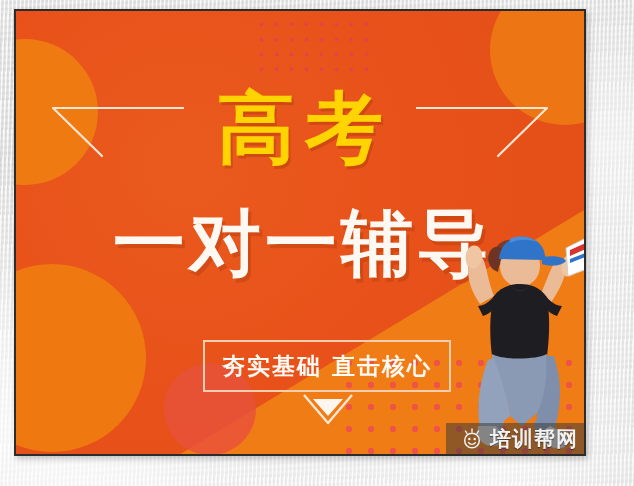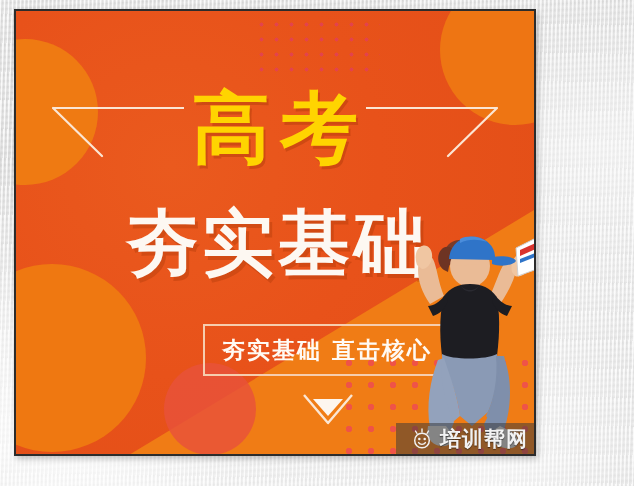--- a/index.html
+++ b/index.html
@@ -25,21 +25,21 @@
     background:
       radial-gradient(ellipse at 12% 88%, rgba(255,255,255,.85) 0%, rgba(255,255,255,0) 45%),
       radial-gradient(ellipse at 78% 95%, rgba(255,255,255,.7) 0%, rgba(255,255,255,0) 40%),
       radial-gradient(ellipse at 95% 30%, rgba(250,250,250,.6) 0%, rgba(255,255,255,0) 42%);
   }
 
   
   #banner{
     position:absolute;
     left:14px;top:9px;
-    width:522px;height:447px;
+    width:572px;height:447px;
     border:2px solid #2c2c2c;
     box-sizing:border-box;
     overflow:hidden;
     background:#e8521a;
     box-shadow:2px 3px 6px rgba(0,0,0,.22);
   }
   #banner-inner{
     position:absolute;inset:0;
     overflow:hidden;
     background:
@@ -132,21 +132,21 @@
     color:#fdf8f2;
     letter-spacing:4px;
     text-shadow:3px 4px 0 rgba(150,45,0,.28);
     padding-left:6px;
     font-family:"DejaVu Sans","Liberation Sans",sans-serif;
   }
 
   
   #tagline-box{
     position:absolute;
-    left:187px;top:313px;
+    left:187px;top:329px;
     width:248px;height:52px;
     border:2px solid #f6cdae;
     box-sizing:border-box;
     display:flex;align-items:center;justify-content:center;
   }
   #tagline{
     font-size:23px;
     font-weight:bold;
     color:#fffaf4;
     letter-spacing:2px;
@@ -210,21 +210,21 @@
     </svg>
     <svg class="bracket" id="bracket-right" viewBox="0 0 132 52">
       <path d="M0 2 L131 2 M131 2 L82 50" stroke="#fbe6d4" stroke-width="2.2" fill="none" stroke-linecap="round"></path>
     </svg>
 
     <div id="headline-wrap">
       <span id="headline">高考</span>
     </div>
 
     <div id="subhead-wrap">
-      <span id="subhead">夯实基础</span>
+      <span id="subhead">一对一辅导</span>
     </div>
 
     <div id="tagline-box">
       <span id="tagline">夯实基础  直击核心</span>
     </div>
 
     <svg id="chevron" viewBox="0 0 52 34">
       <path d="M2 2 L26 30 L50 2" stroke="#fbe6d4" stroke-width="2.4" fill="none" stroke-linejoin="round"></path>
       <path d="M11 6 L26 23 L41 6 Z" fill="#fdf6ef"></path>
     </svg>

